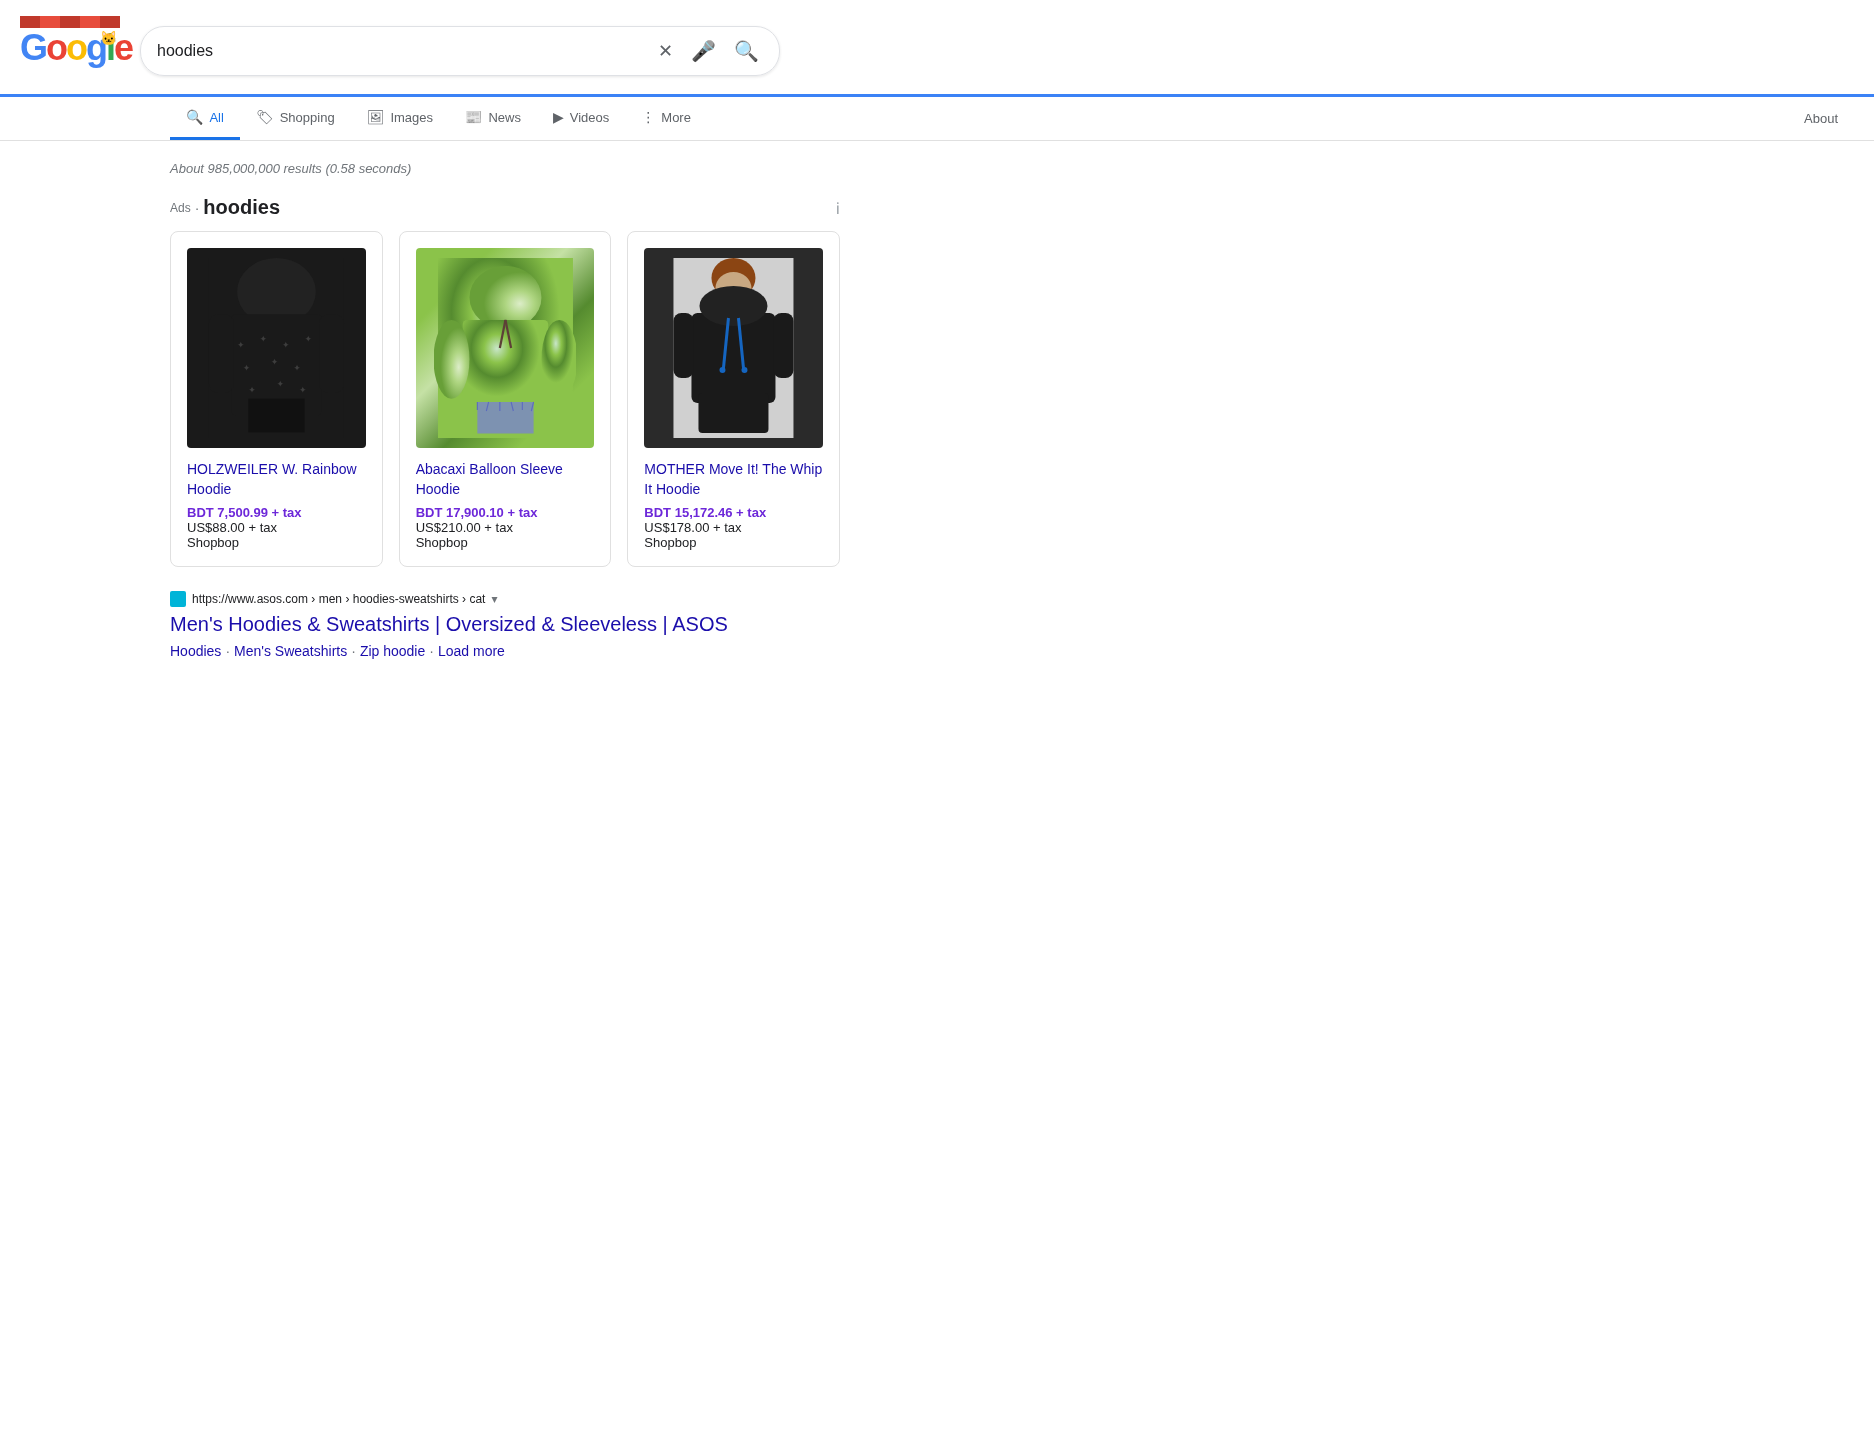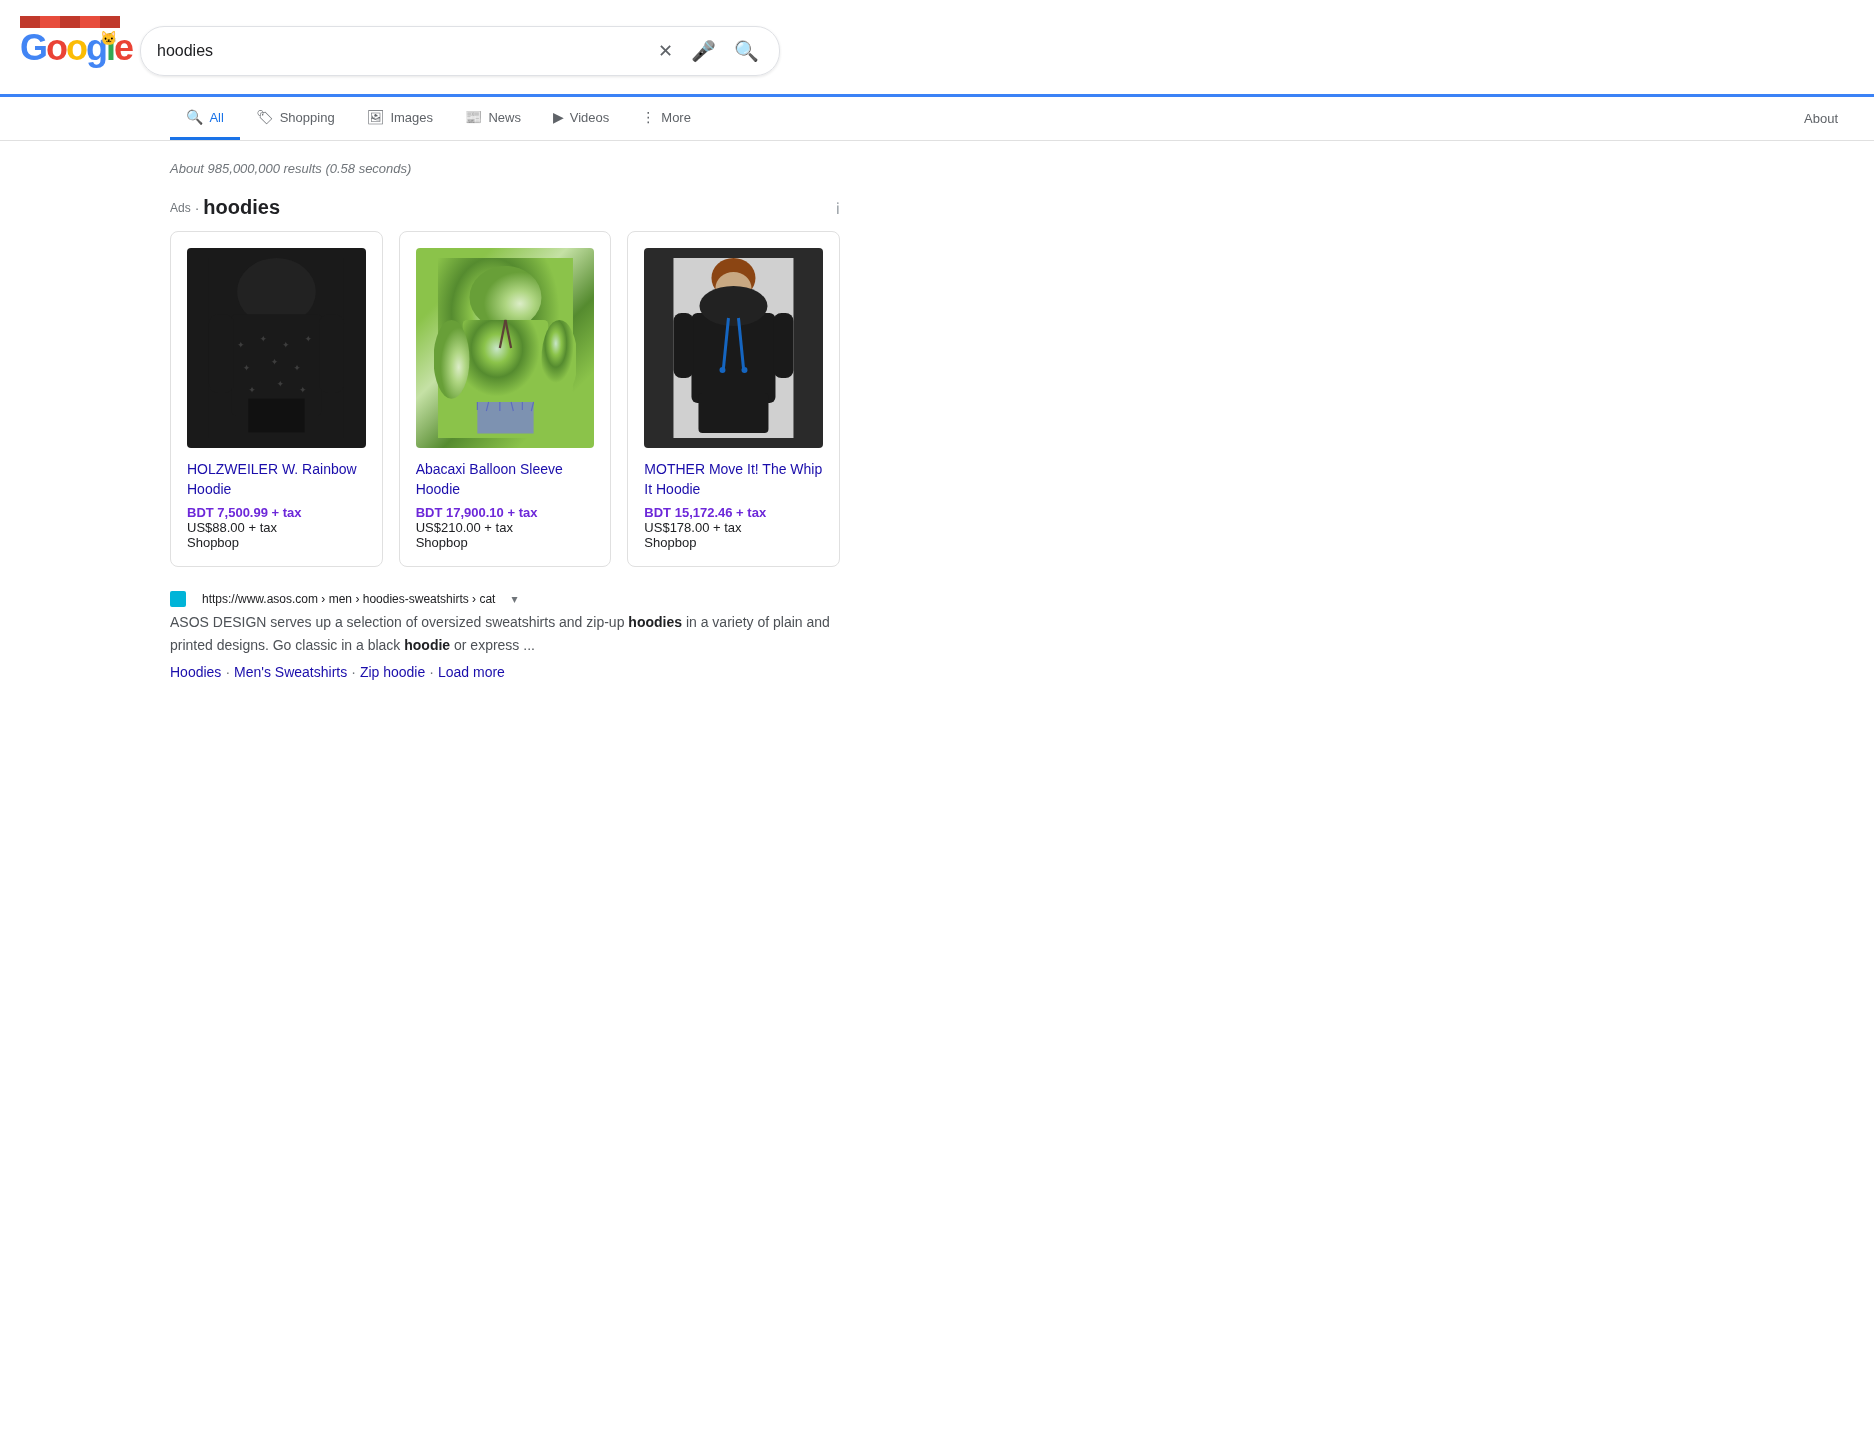--- a/index.html
+++ b/index.html
@@ -210,21 +210,21 @@
       color: #202124;
     }
 
     
     .organic-result {
       margin-bottom: 24px;
     }
     .result-url-line {
       display: flex;
       align-items: center;
-      gap: 16px;
+      gap: 6px;
       margin-bottom: 4px;
     }
     .result-favicon {
       width: 16px;
       height: 16px;
       border-radius: 2px;
       background: #4285F4;
       display: inline-block;
     }
     .result-url {
@@ -494,23 +494,21 @@
 
     </div>
   </div>
 
   <div class="organic-result">
     <div class="result-url-line">
       <span class="result-favicon" style="background:#00b4d8;"></span>
       <span class="result-url">https://www.asos.com › men › hoodies-sweatshirts › cat</span>
       <span class="result-url-arrow">▾</span>
     </div>
-    <div class="result-snippet">
-      ASOS DESIGN serves up a selection of oversized sweatshirts and zip-up <strong>hoodies</strong> in a variety of plain and printed designs. Go classic in a black <strong>hoodie</strong> or express ...
-    </div>
+    <a class="result-title" href="#">Men's Hoodies &amp; Sweatshirts | Oversized &amp; Sleeveless | ASOS</a>
     <div class="result-sitelinks">
       <a class="result-sitelink" href="#">Hoodies</a>
       <span class="result-sitelink-dot"> · </span>
       <a class="result-sitelink" href="#">Men's Sweatshirts</a>
       <span class="result-sitelink-dot"> · </span>
       <a class="result-sitelink" href="#">Zip hoodie</a>
       <span class="result-sitelink-dot"> · </span>
       <a class="result-sitelink" href="#">Load more</a>
     </div>
   </div>

